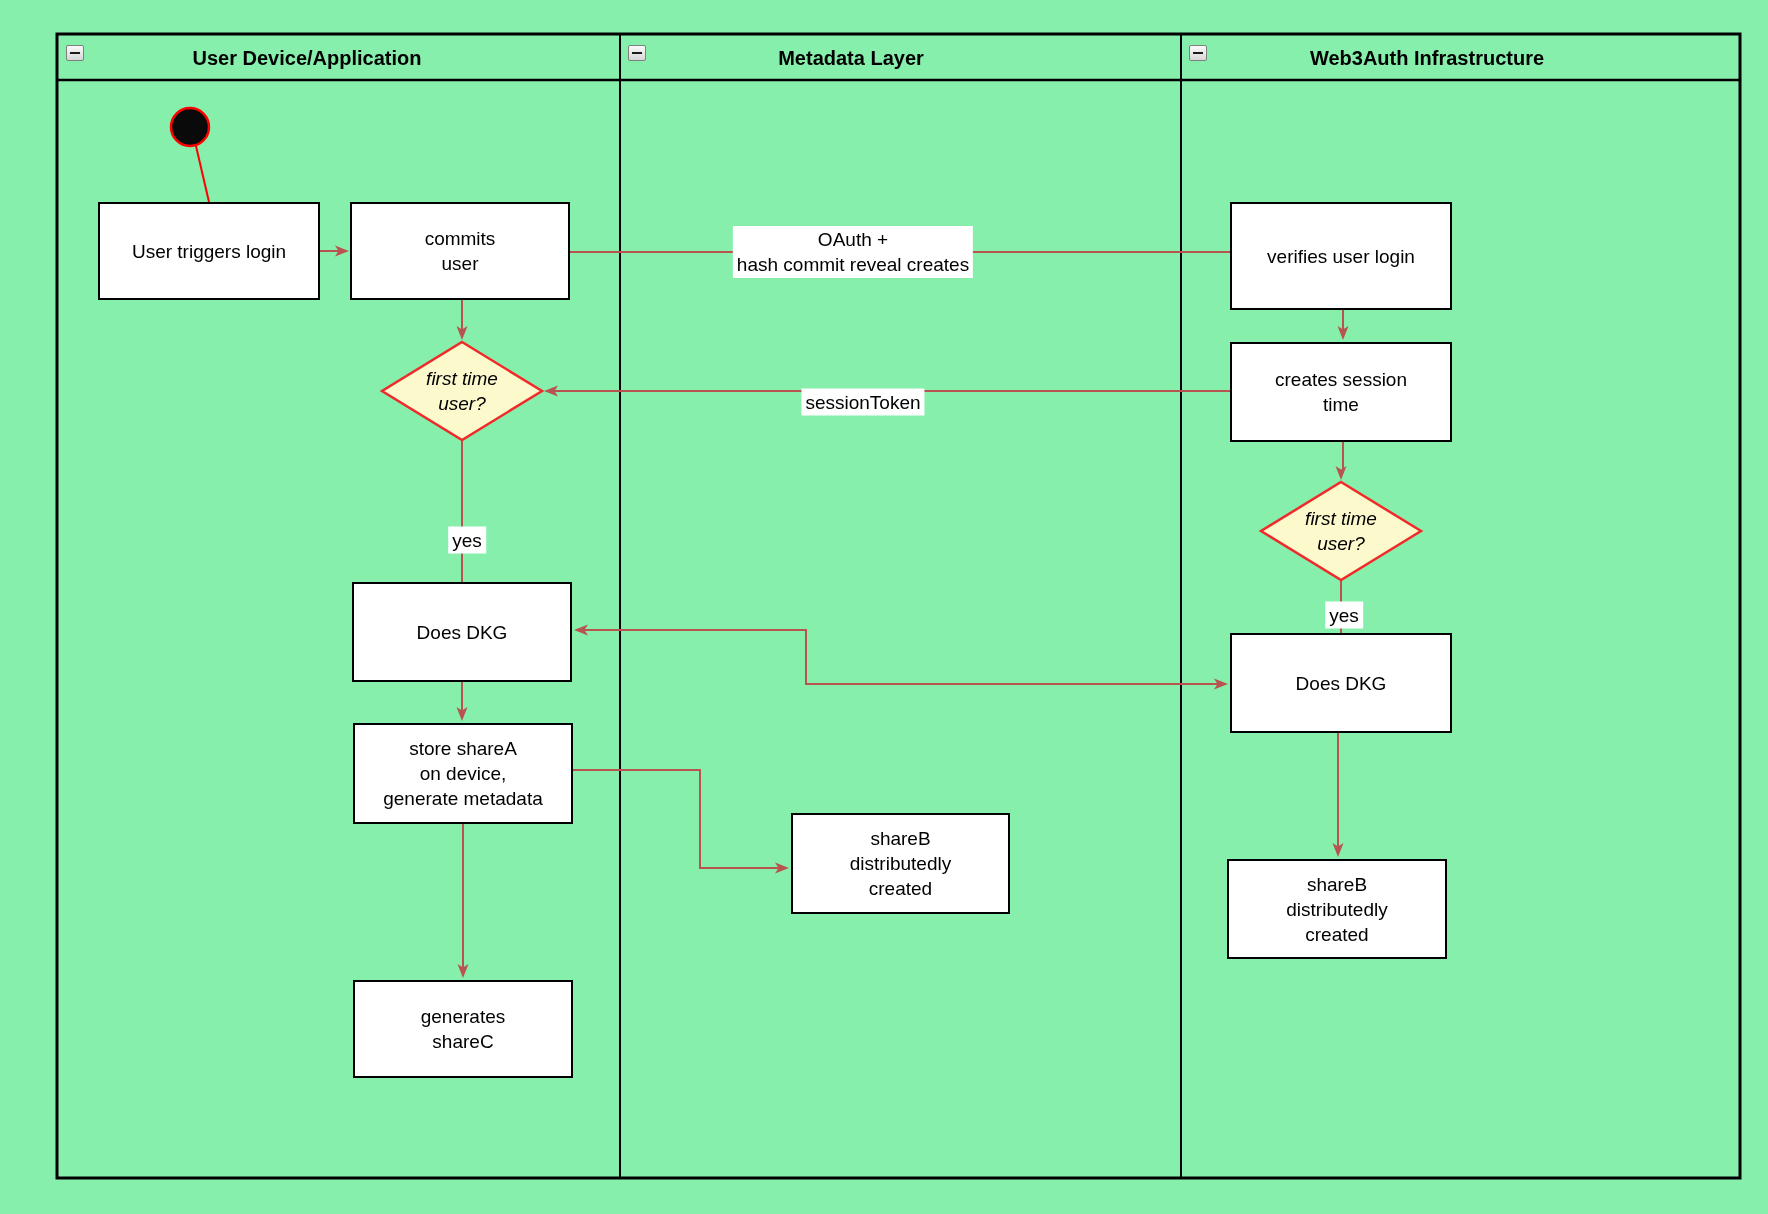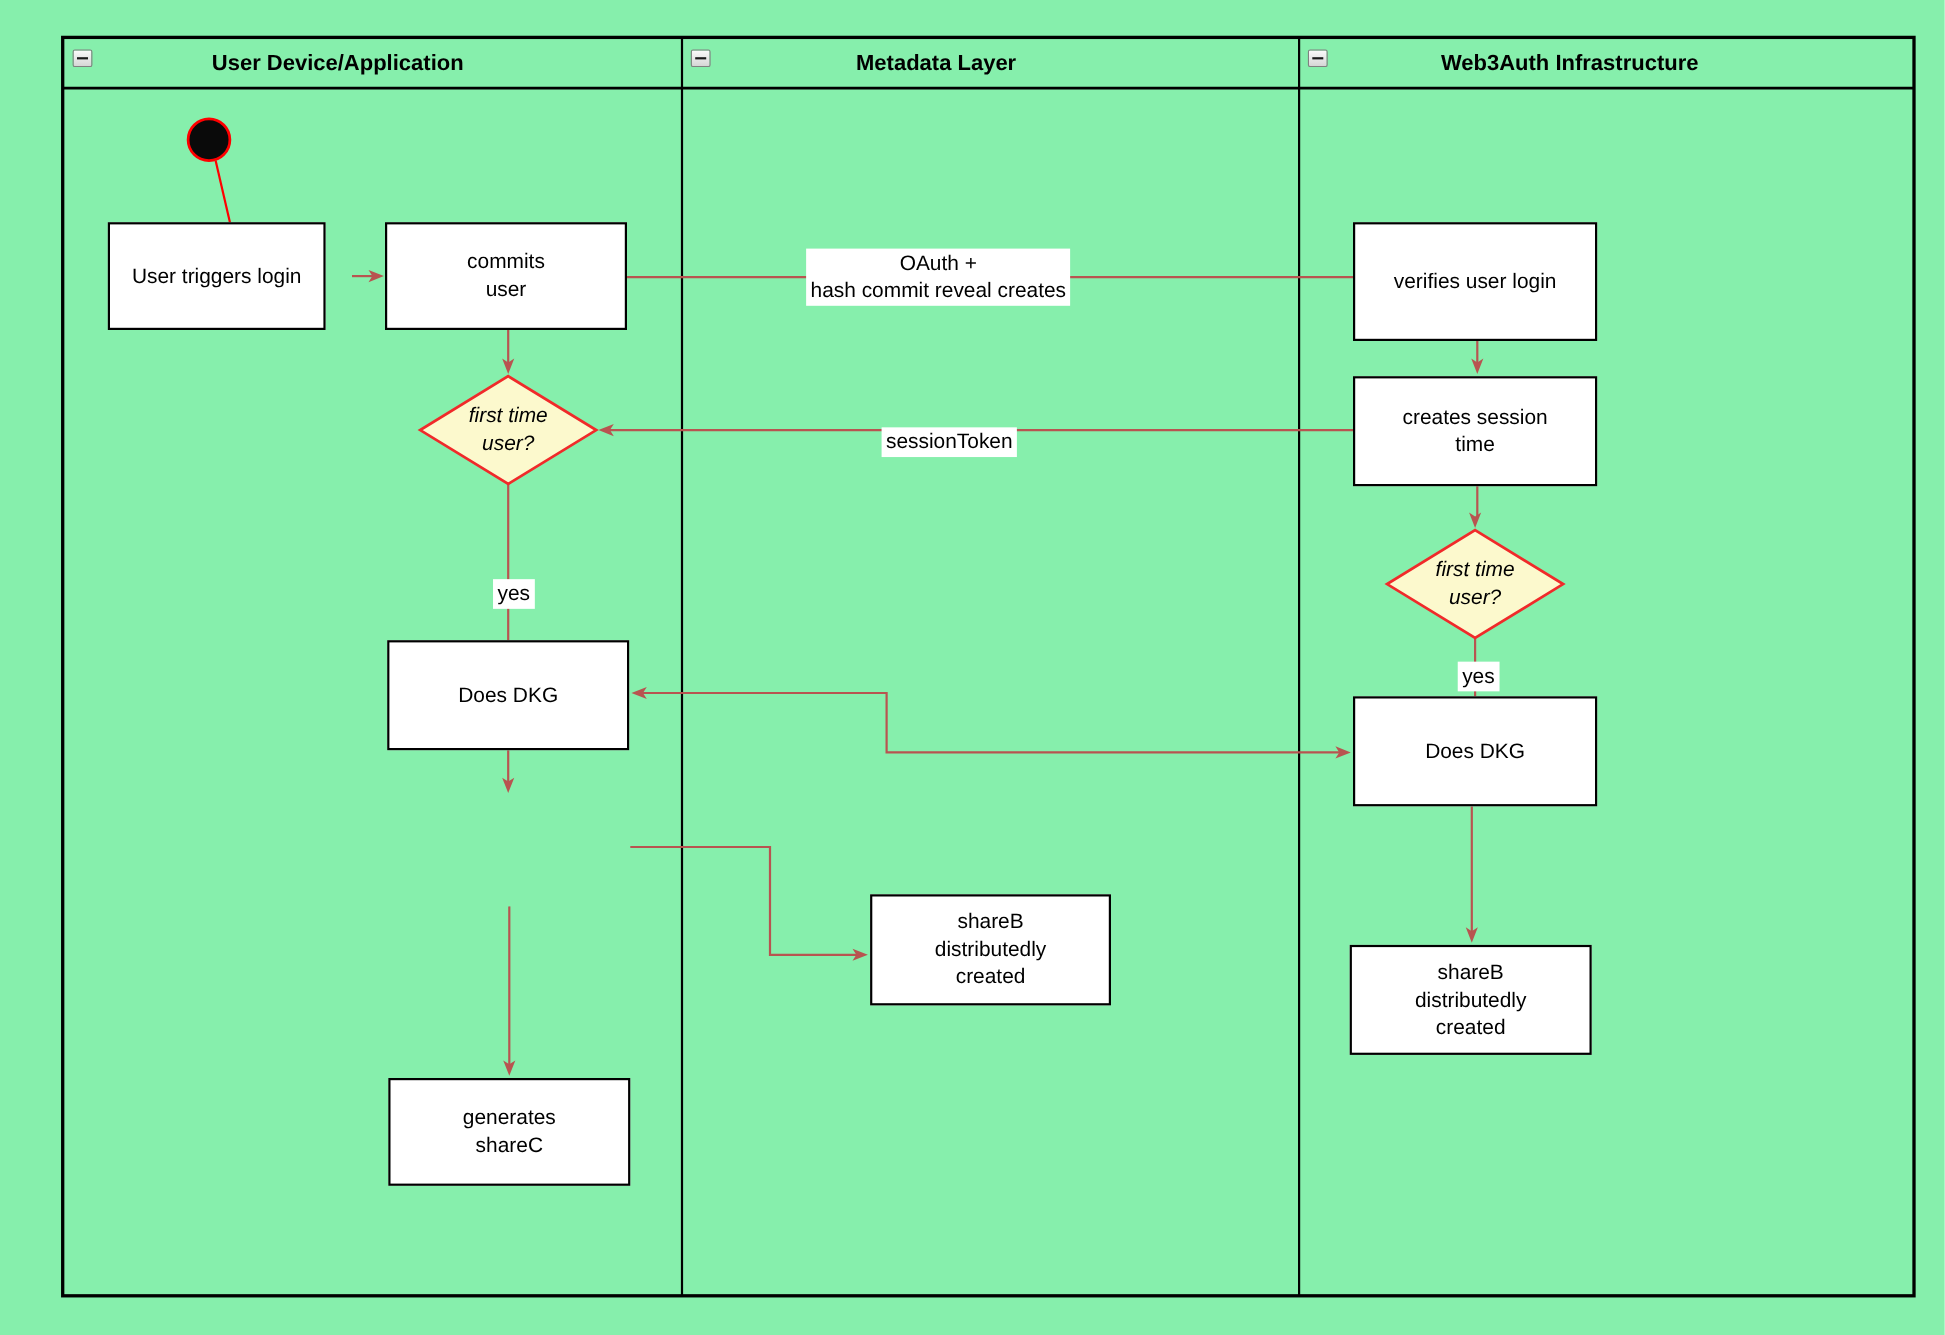--- a/index.html
+++ b/index.html
@@ -112,29 +112,34 @@
     <div class="minus-bar"></div>
   </div>
   <div class="collapse-btn" style="left:1189px;top:45px">
     <div class="minus-bar"></div>
   </div>
 
   <div class="lane-title" style="left:307px;top:58px">User Device/Application</div>
   <div class="lane-title" style="left:851px;top:58px">Metadata Layer</div>
   <div class="lane-title" style="left:1427px;top:58px">Web3Auth Infrastructure</div>
 
-  <div class="node" style="left:98px;top:202px;width:198px;height:98px">
+  <div class="node" style="left:98px;top:202px;width:222px;height:98px">
     <span class="node-label">User triggers login</span>
   </div>
   <div class="node" style="left:350px;top:202px;width:220px;height:98px">
     <span class="node-label">commits
 user</span>
   </div>
   <div class="node" style="left:352px;top:582px;width:220px;height:100px">
     <span class="node-label">Does DKG</span>
+  </div>
+  <div class="node" style="left:353px;top:723px;width:220px;height:101px">
+    <span class="node-label">store shareA
+on device,
+generate metadata</span>
   </div>
   <div class="node" style="left:353px;top:980px;width:220px;height:98px">
     <span class="node-label">generates
 shareC</span>
   </div>
 
   <div class="node" style="left:791px;top:813px;width:219px;height:101px">
     <span class="node-label">shareB
 distributedly
 created</span>

